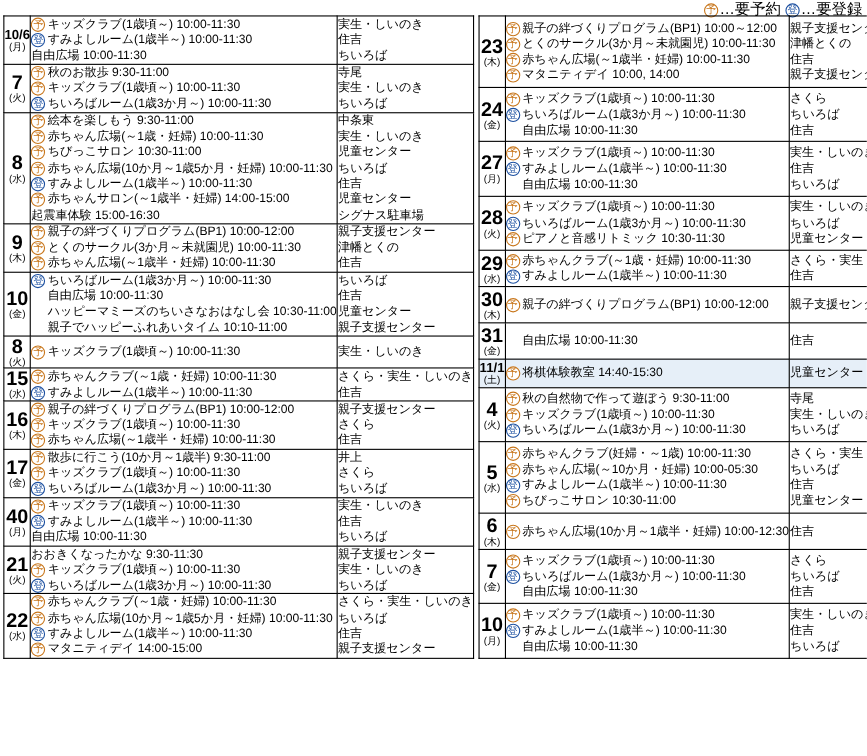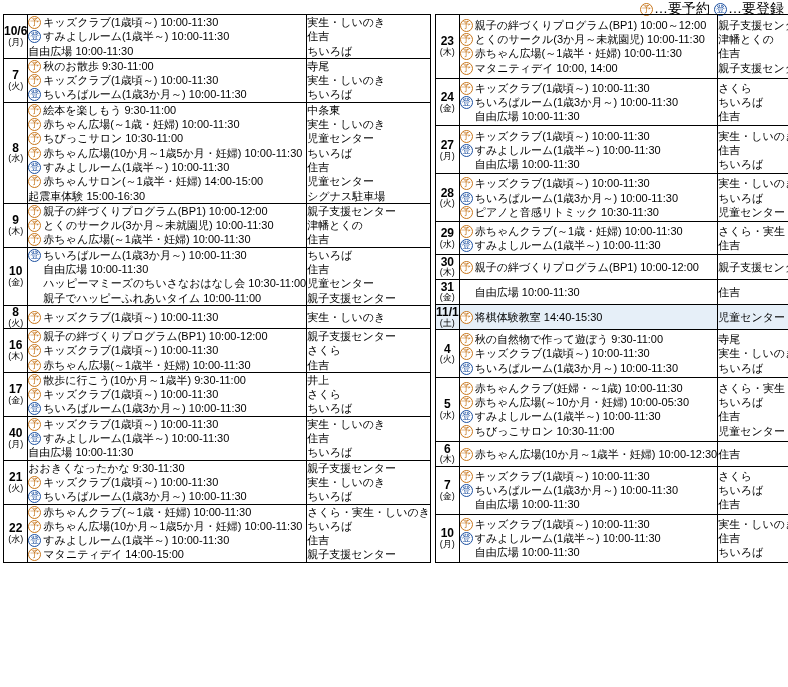--- a/index.html
+++ b/index.html
@@ -40,21 +40,21 @@
     table-layout:fixed;
     border:1px solid #000;
   }
   table.cal td{
     border:1px solid #000;
     padding:0;
     vertical-align:middle;
     font-size:11px;
   }
   .c-date{width:26px;text-align:center;line-height:1.05;padding:1px 0;}
-  .c-date .d{font-size:12px;font-weight:bold;}
+  .c-date .d{font-size:18px;font-weight:bold;}
   .c-date .w{font-size:9px;}
   .c-date .dd{font-size:12px;font-weight:bold;}
   .c-evt{width:250px;padding:2px 3px;}
   .c-place{width:98px;padding:2px 3px;line-height:1.28;}
   .col2 .c-evt{width:236px;}
   .col2 .c-place{width:104px;}
   .col2 .c-date{width:26px;}
 
   .ev{display:flex;align-items:flex-start;line-height:1.3;white-space:nowrap;}
   .ev .badge{margin-right:2px;flex:0 0 auto;position:relative;top:1px;}
@@ -214,21 +214,21 @@
               <div class="ev">
                 <span class="sp"></span>
                 <span class="t">自由広場 10:00-11:30</span>
               </div>
               <div class="ev">
                 <span class="sp"></span>
                 <span class="t">ハッピーマミーズのちいさなおはなし会 10:30-11:00</span>
               </div>
               <div class="ev">
                 <span class="sp"></span>
-                <span class="t">親子でハッピーふれあいタイム 10:00-11:00</span>
+                <span class="t">親子でハッピーふれあいタイム 10:10-11:00</span>
               </div>
             </td>
             <td class="c-place">
               <div class="pl">ちいろば</div>
               <div class="pl">住吉</div>
               <div class="pl">児童センター</div>
               <div class="pl">親子支援センター</div>
             </td>
           </tr>
           <tr>
@@ -237,20 +237,40 @@
               <div class="w">(火)</div>
             </td>
             <td class="c-evt">
               <div class="ev">
                 <span class="badge">予</span>
                 <span class="t">キッズクラブ(1歳頃～) 10:00-11:30</span>
               </div>
             </td>
             <td class="c-place">
               <div class="pl">実生・しいのき</div>
+            </td>
+          </tr>
+          <tr>
+            <td class="c-date center">
+              <div class="d">15</div>
+              <div class="w">(水)</div>
+            </td>
+            <td class="c-evt">
+              <div class="ev">
+                <span class="badge">予</span>
+                <span class="t">赤ちゃんクラブ(～1歳・妊婦) 10:00-11:30</span>
+              </div>
+              <div class="ev">
+                <span class="badge reg">登</span>
+                <span class="t">すみよしルーム(1歳半～) 10:00-11:30</span>
+              </div>
+            </td>
+            <td class="c-place">
+              <div class="pl">さくら・実生・しいのき</div>
+              <div class="pl">住吉</div>
             </td>
           </tr>
           <tr>
             <td class="c-date center">
               <div class="d">16</div>
               <div class="w">(木)</div>
             </td>
             <td class="c-evt">
               <div class="ev">
                 <span class="badge">予</span>

